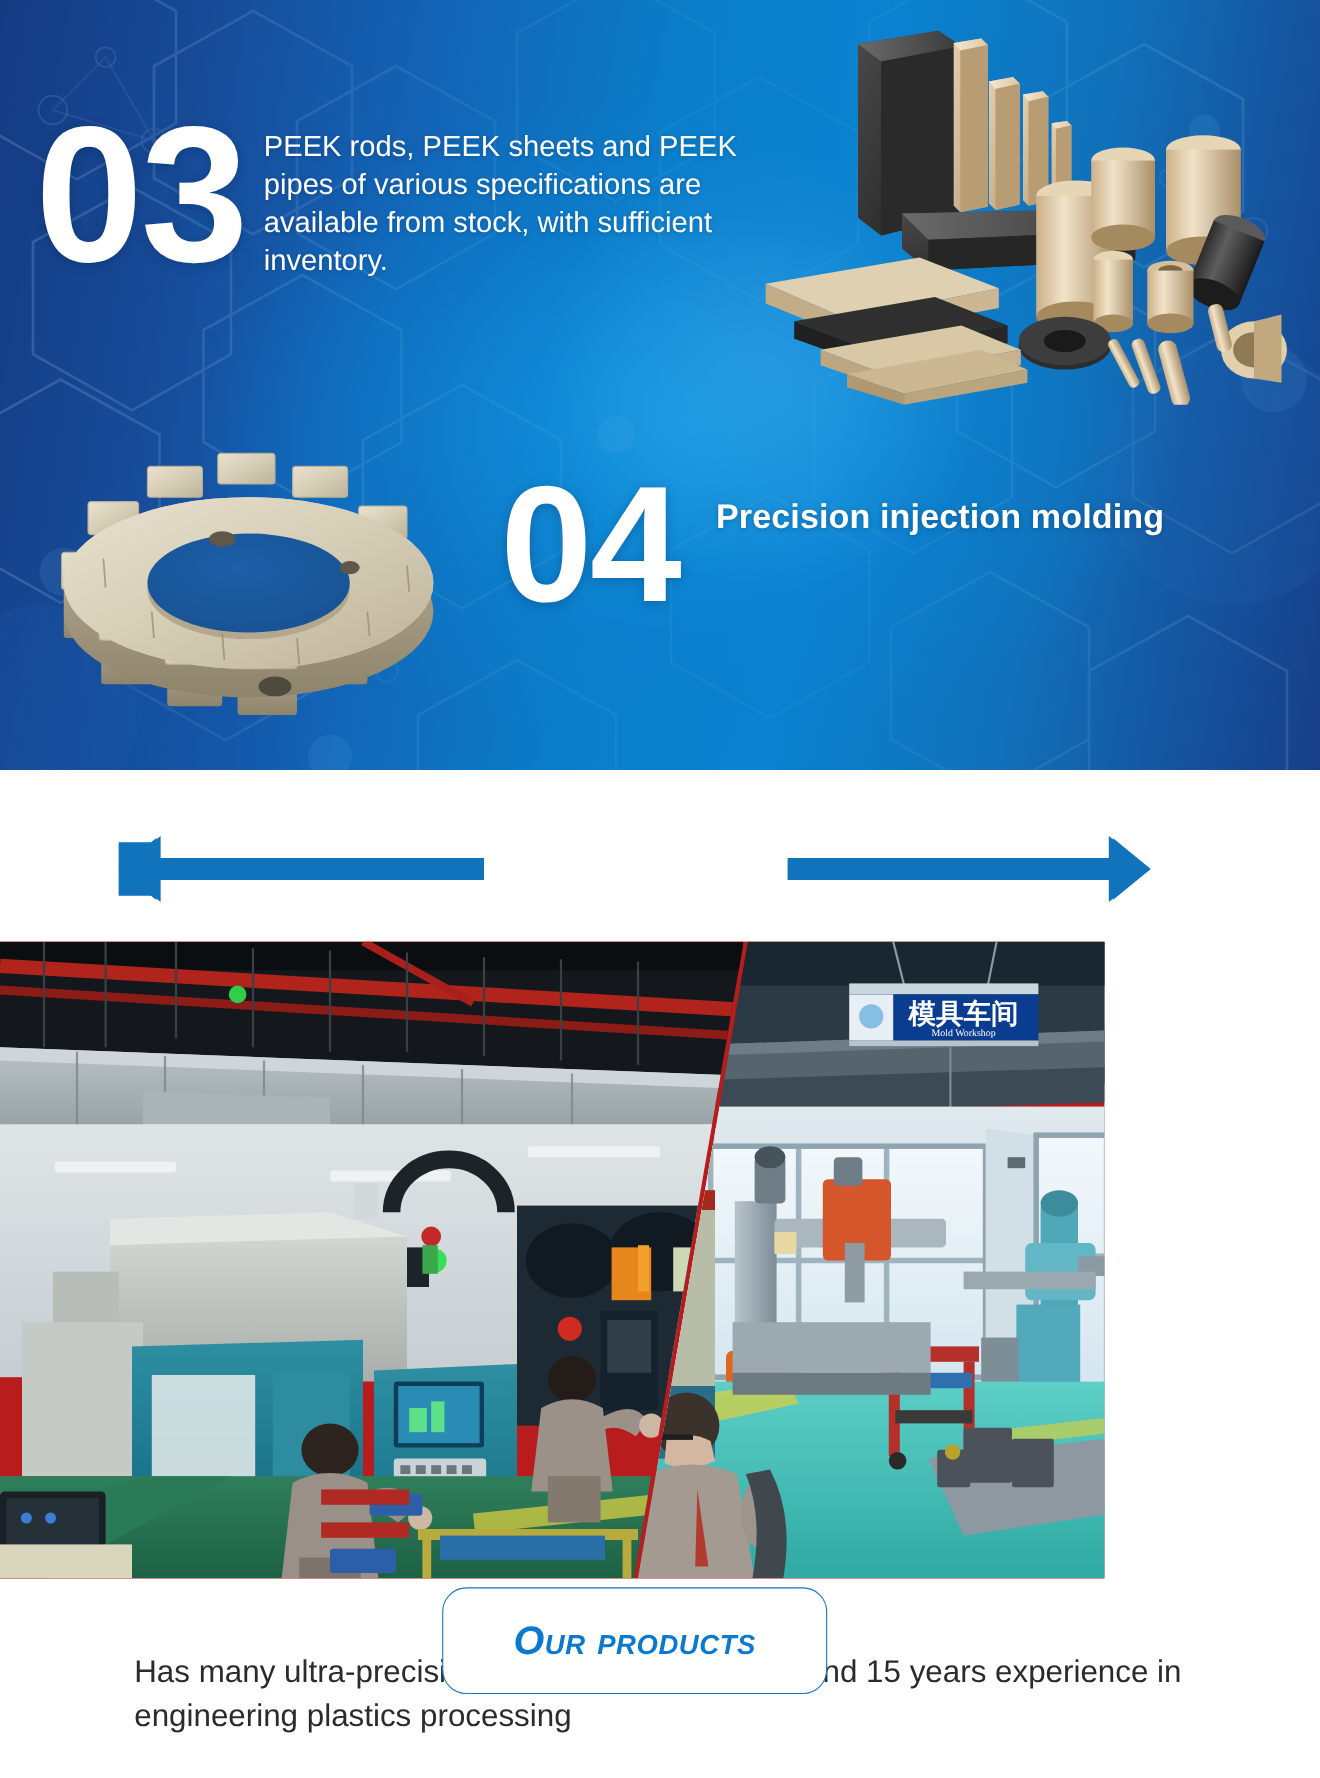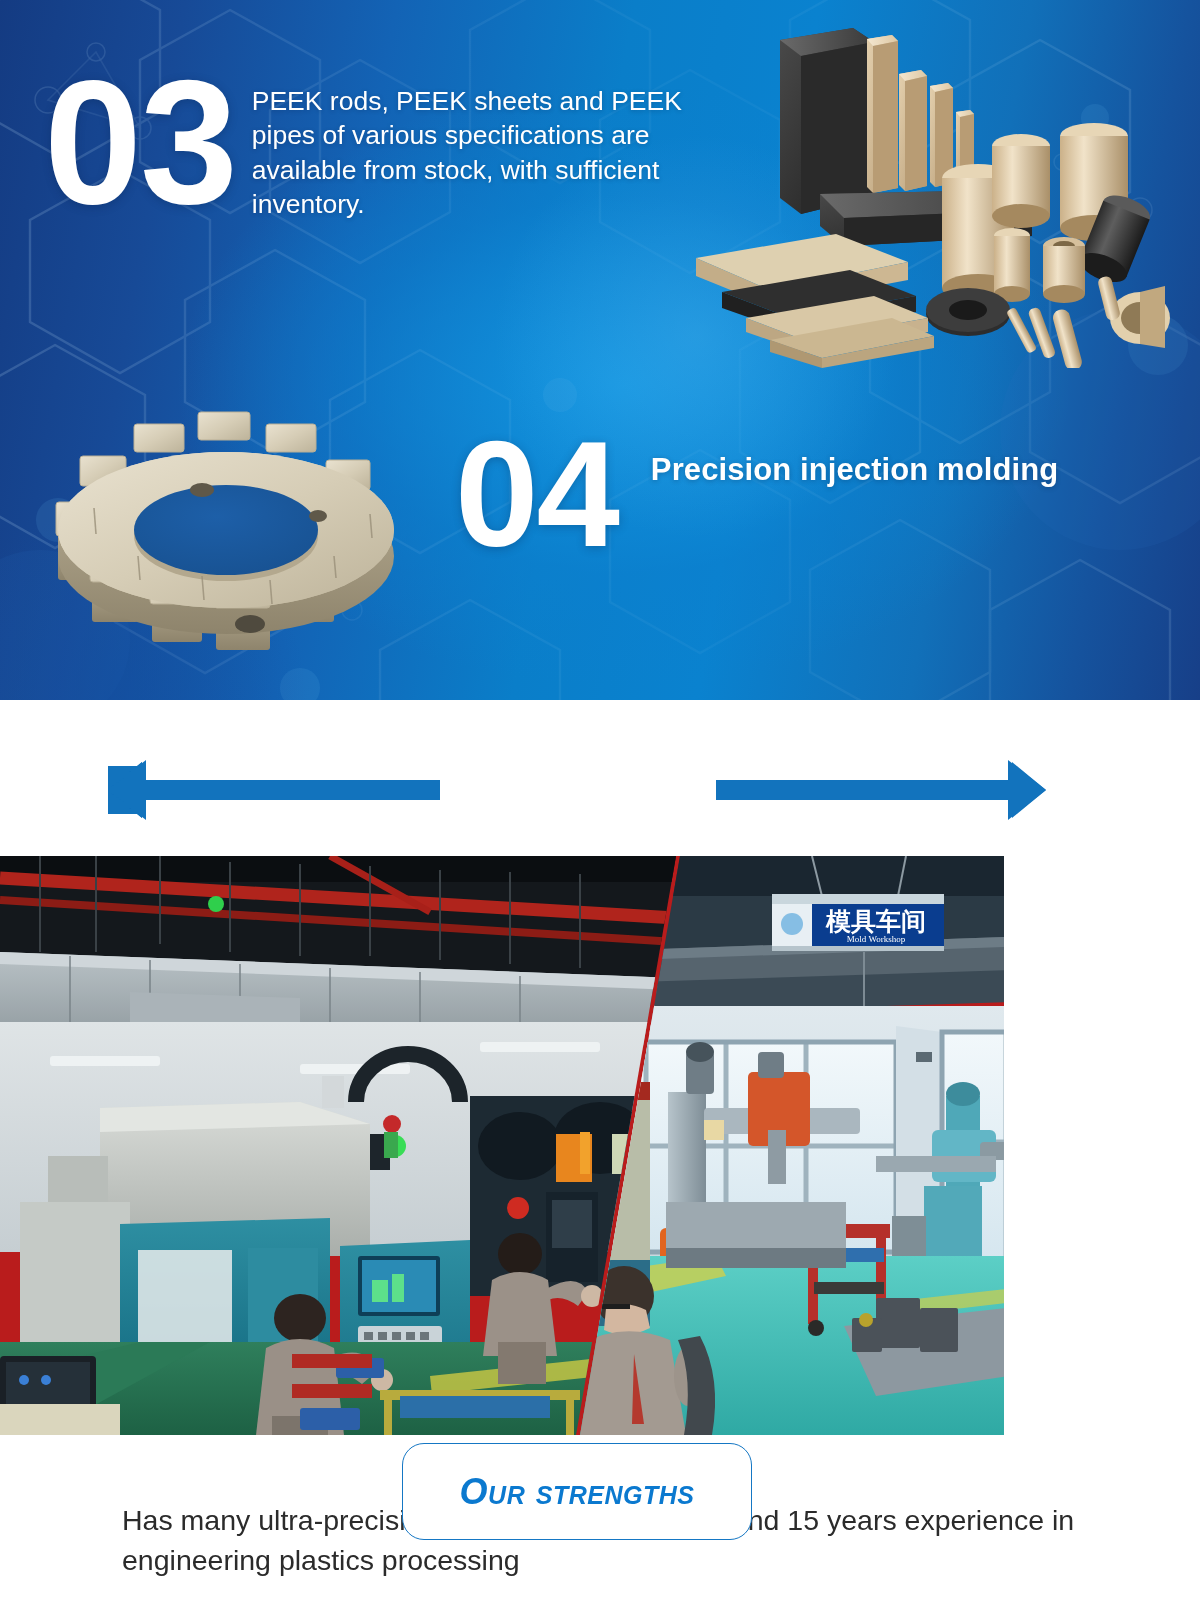--- a/index.html
+++ b/index.html
@@ -35,34 +35,34 @@
     background: radial-gradient(circle at 50% 50%, rgba(86,185,242,.30) 0%, rgba(86,185,242,0) 68%);
     pointer-events:none;
   }
   .hero-glow-b {
     position:absolute; left:-6%; top:72%; width:380px; height:380px;
     background: radial-gradient(circle at 50% 50%, rgba(18,78,160,.55) 0%, rgba(18,78,160,0) 70%);
     pointer-events:none;
   }
 
   
-  .block03 { position:absolute; left:44px; top:70px; width:650px; display:flex; align-items:center; }
+  .block03 { position:absolute; left:32px; top:70px; width:650px; display:flex; align-items:flex-end; }
   .bignum {
     color:#ffffff; font-weight:bold; line-height:.86; letter-spacing:-2px;
     text-shadow:0 2px 10px rgba(0,30,70,.28);
   }
   .block03 .bignum { font-size:176px; margin-right:16px; margin-top:-6px; }
   .b03txt { padding-top:14px; }
   .b03title {
     color:#fff; font-size:35px; font-weight:bold; letter-spacing:.2px;
     margin-bottom:14px; text-shadow:0 1px 5px rgba(0,25,60,.30);
   }
   .b03body {
     color:#fff; font-size:26.5px; line-height:1.30; font-weight:normal;
-    text-shadow:0 1px 4px rgba(0,25,60,.25); max-width:432px;
+    text-shadow:0 1px 4px rgba(0,25,60,.25); max-width:432px;margin-top:32px;
   }
 
   
   .block04 { position:absolute; left:455px; top:428px; width:720px; display:flex; align-items:flex-start;gap:11px; }
   .block04 .bignum { font-size:150px; margin-right:22px; margin-top:2px; }
   .b04txt { padding-top:24px; }
   .b04title {
     color:#fff; font-size:31px; font-weight:bold; letter-spacing:.1px;
     margin-bottom:10px; white-space:nowrap; text-shadow:0 1px 5px rgba(0,25,60,.30);
   }
@@ -415,21 +415,21 @@
         <polygon points="108,90 142,62 142,118"></polygon>
         <rect x="716" y="80" width="300" height="20"></rect>
         <polygon points="1012,62 1012,118 1046,90"></polygon>
       </g>
       <g fill="#1273bd">
         <polygon points="108,90 146,60 146,120"></polygon>
         <polygon points="1046,90 1008,60 1008,120"></polygon>
       </g>
     </svg>
     <div class="strength-box">
-      <span class="strength-label">Our strengths</span>
+      <span class="strength-label">Our products</span>
     </div>
   </section>
 
   <section class="collage">
 
     <svg class="shot shot-left" viewBox="0 0 676 579" preserveAspectRatio="none">
       <defs>
         <clipPath id="clipL">
           <polygon points="0,0 676,0 576,579 0,579"></polygon>
         </clipPath>

